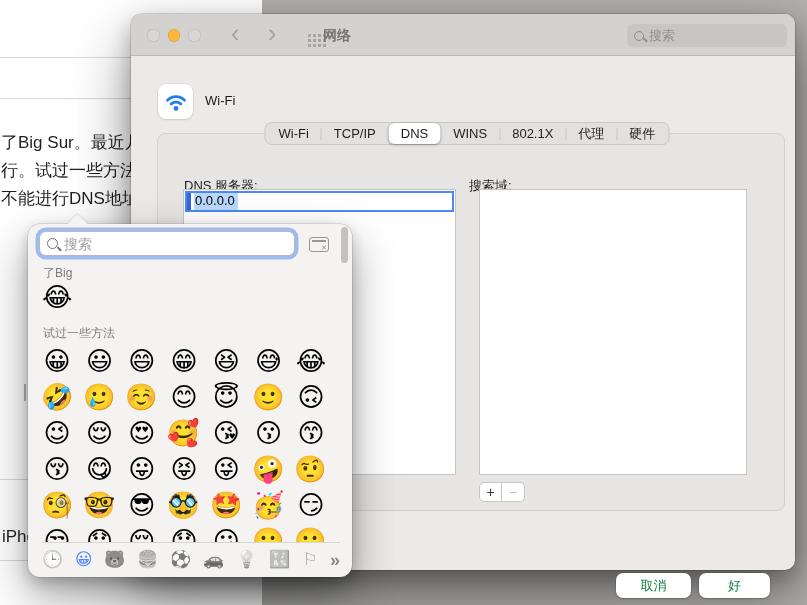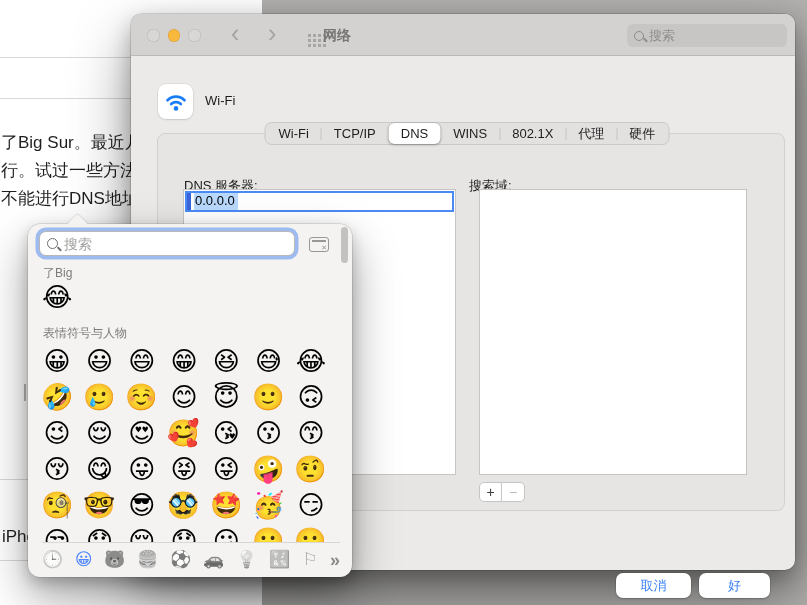--- a/index.html
+++ b/index.html
@@ -64,21 +64,21 @@
              background:#ffffff; display:flex; align-items:center; overflow:hidden; }
   .caret { width:4px; height:100%; background:#3a66db; flex:none; margin-right:3px; }
   .sel { background:#b9d9fc; font-size:13px; color:#000; padding:0 3px 1px 1px; line-height:16px; }
   .plusminus { position:absolute; left:321px; top:348px; display:flex; }
   .pm { width:23px; height:20px; background:#ffffff; border:1px solid #c6c5c4; font-size:14px; line-height:16px;
         color:#3c3c3c; text-align:center; padding:0; font-family:inherit; }
   .pm.add { border-radius:5px 0 0 5px; }
   .pm.rem { border-radius:0 5px 5px 0; border-left:none; color:#bdbcbb; }
 
   .dlg-btn { position:absolute; top:517px; height:25px; background:#ffffff; border:none; border-radius:7px;
-             box-shadow:0 0 0 .5px rgba(0,0,0,.12), 0 1px 2px rgba(0,0,0,.22); font-size:13px; color:#3b82f6;
+             box-shadow:0 0 0 .5px rgba(0,0,0,.12), 0 1px 2px rgba(0,0,0,.22); font-size:13px; color:#15803d;
              font-family:inherit; }
   .dlg-cancel { left:485px; width:75px; }
   .dlg-ok { left:568px; width:71px; }
 
   
   .popup { position:absolute; left:28px; top:224px; width:324px; height:353px; background:#f4f3f1;
            border-radius:12px;
            box-shadow:0 0 0 .5px rgba(0,0,0,.18), 0 20px 45px rgba(0,0,0,.38), 0 5px 14px rgba(0,0,0,.2); }
   .arrow { position:absolute; left:42px; top:-7px; width:15px; height:15px; background:#f4f3f1;
            transform:rotate(45deg); border-radius:3px 0 0 0; box-shadow:-1px -1px 1px rgba(0,0,0,.08); }
@@ -202,21 +202,21 @@
         <i class="line"></i>
         <i class="x">✕</i>
       </span>
     <div class="thumb"></div>
 
     <div class="sec-title t1">了Big</div>
     <div class="egrid freq" id="freq">
         <span class="ecell">😂</span>
       </div>
 
-    <div class="sec-title t2">表情符号与人物</div>
+    <div class="sec-title t2">试过一些方法</div>
     <div class="egrid-clip">
       <div class="egrid" id="people">
           <span class="ecell">😀</span>
           <span class="ecell">😃</span>
           <span class="ecell">😄</span>
           <span class="ecell">😁</span>
           <span class="ecell">😆</span>
           <span class="ecell">😅</span>
           <span class="ecell">😂</span>
           <span class="ecell">🤣</span>

